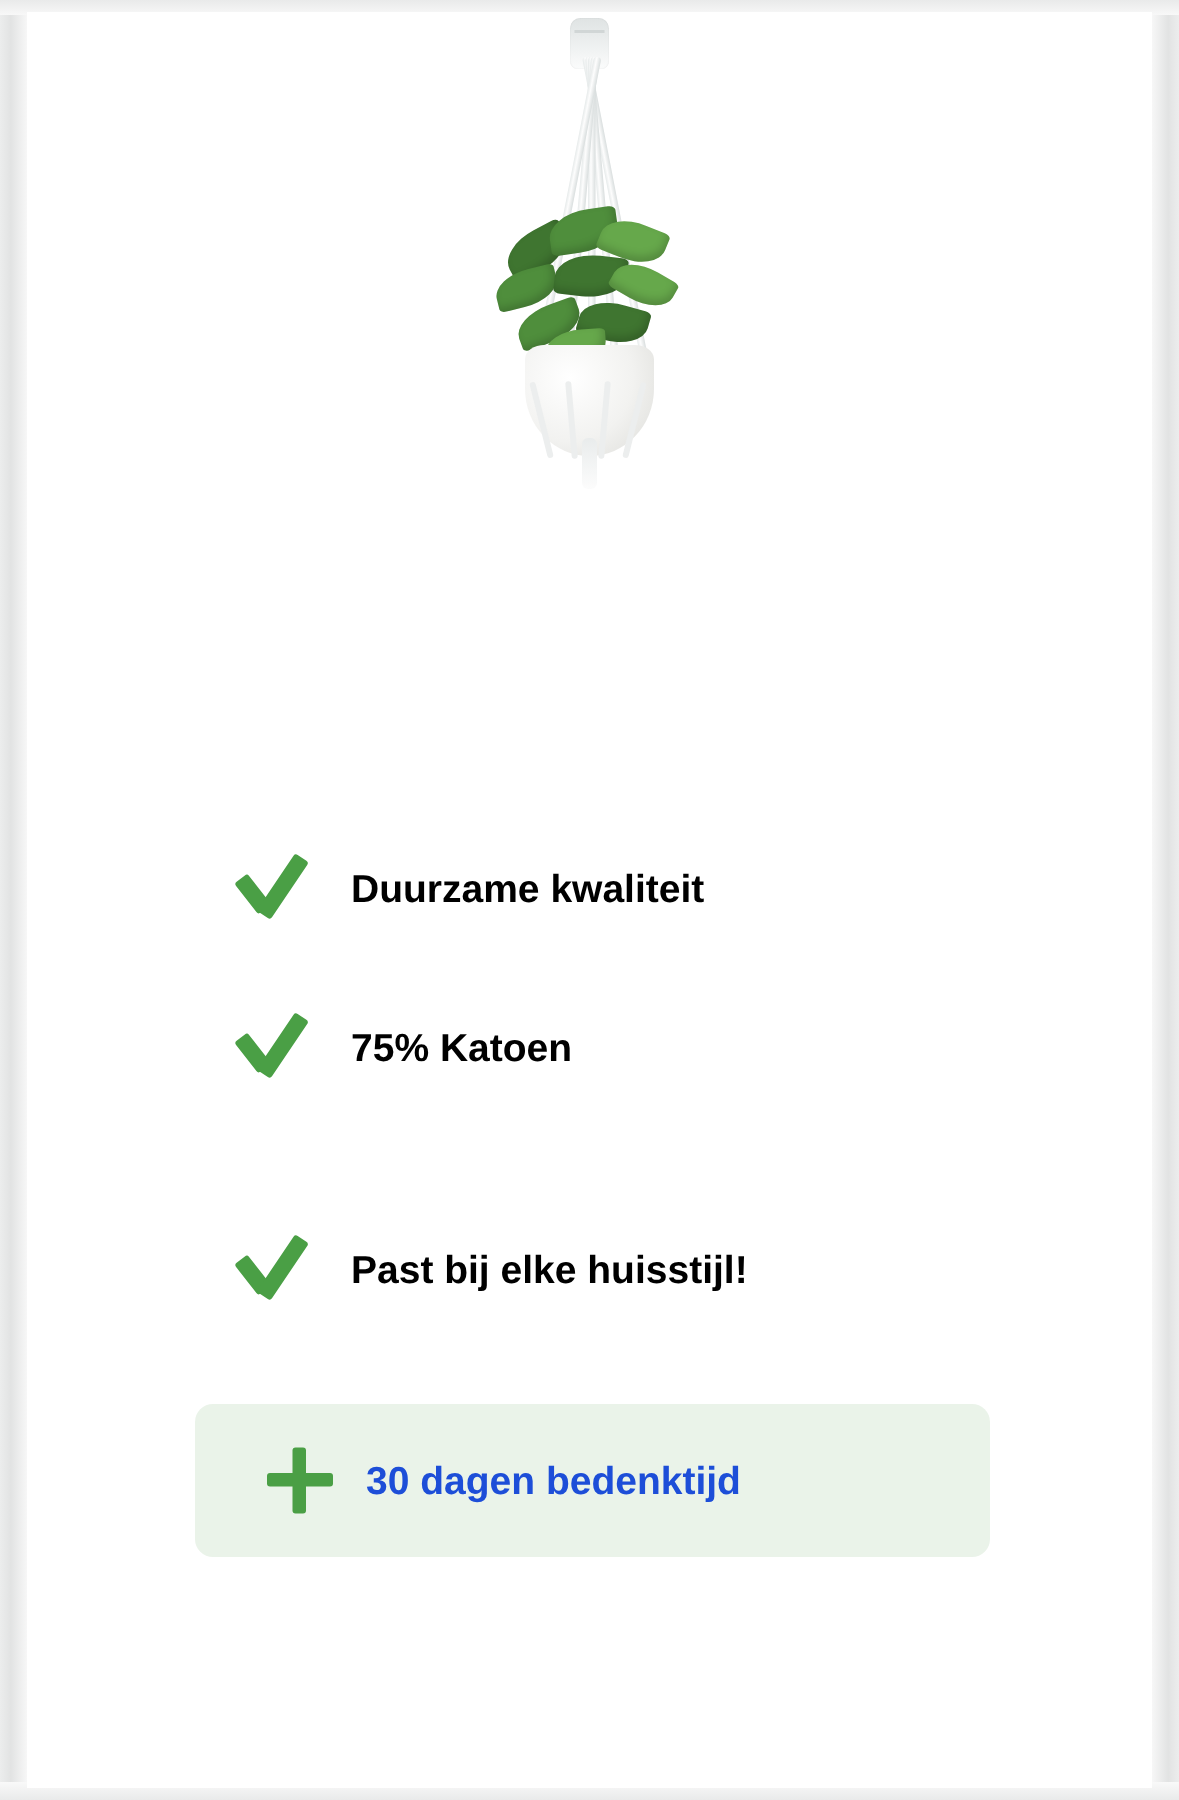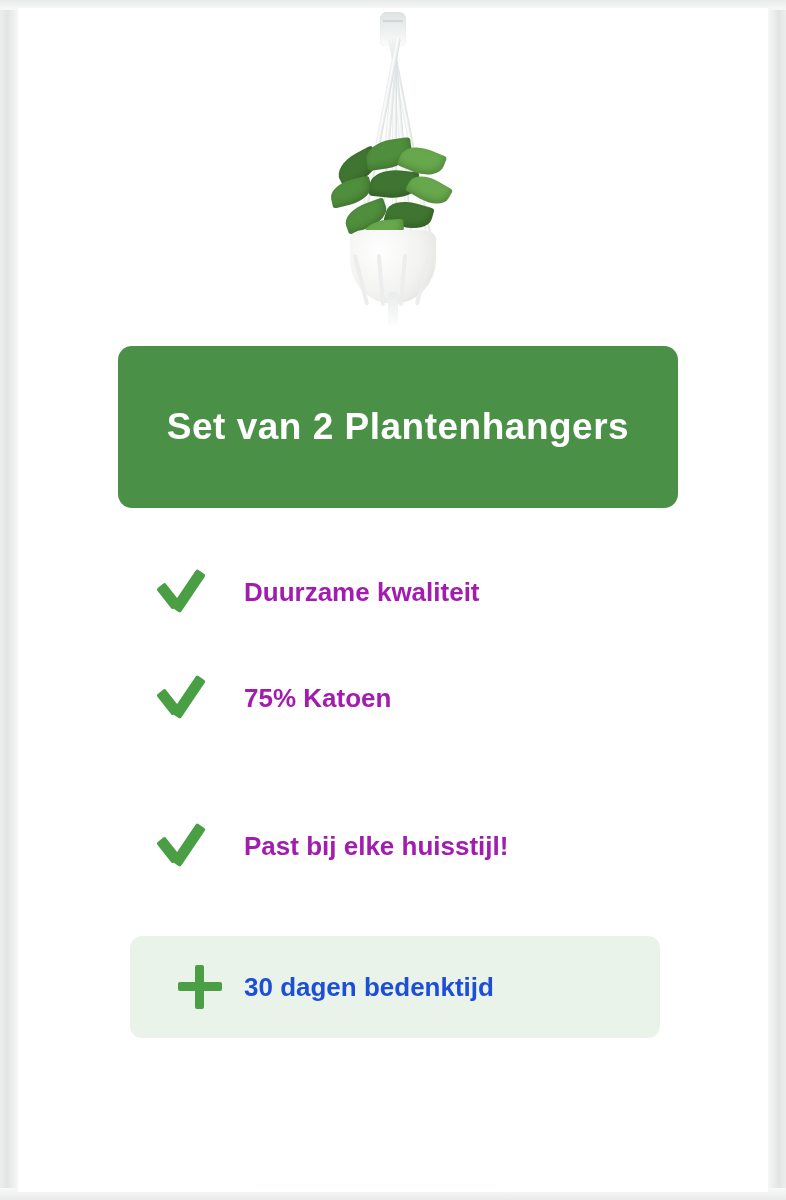--- a/index.html
+++ b/index.html
@@ -221,22 +221,22 @@
   .check:after {
     width: 11px;
     height: 46px;
     left: 33px;
     top: 1px;
     transform: rotate(34deg);
   }
   .feature-label {
     font-size: 26px;
     font-weight: bold;
-    color: #a21caf;
-    margin-left: 28px;
+    color: #000000;
+    margin-left: 18px;
     white-space: nowrap;
     font-family: "Liberation Sans", sans-serif;
   }
 
   
   .accordion {
     position: absolute;
     left: 112px;
     top: 928px;
     width: 530px;
@@ -313,23 +313,20 @@
         <div class="pot-net">
           <div class="net-line" style="left:8px;  transform:rotate(-14deg);"></div>
           <div class="net-line" style="left:28px; transform:rotate(-5deg);"></div>
           <div class="net-line" style="left:50px; transform:rotate(5deg);"></div>
           <div class="net-line" style="left:70px; transform:rotate(14deg);"></div>
         </div>
         <div class="tail"></div>
       </div>
     </div>
 
-    <div class="title-banner">
-      <div class="title-text">Set van 2 Plantenhangers</div>
-    </div>
 
     <div class="features">
 
       <div class="feature f0">
         <span class="check"></span>
         <span class="feature-label">Duurzame kwaliteit</span>
       </div>
 
       <div class="feature f1">
         <span class="check"></span>

